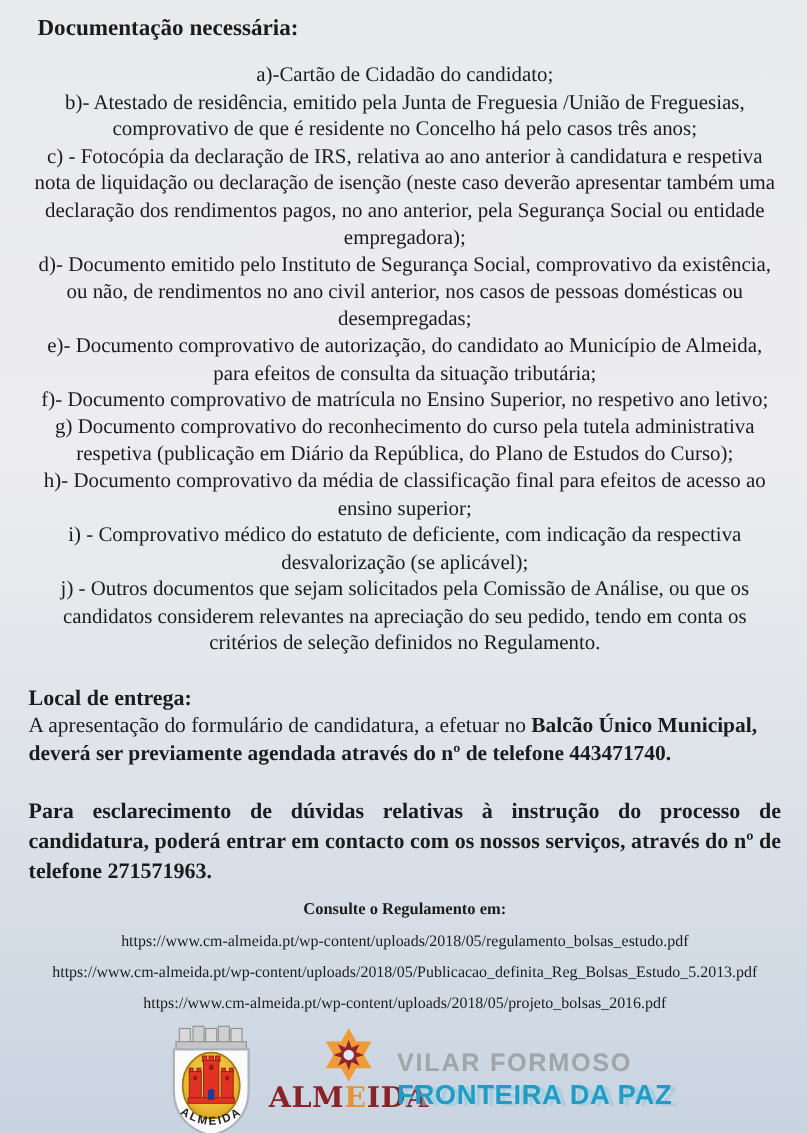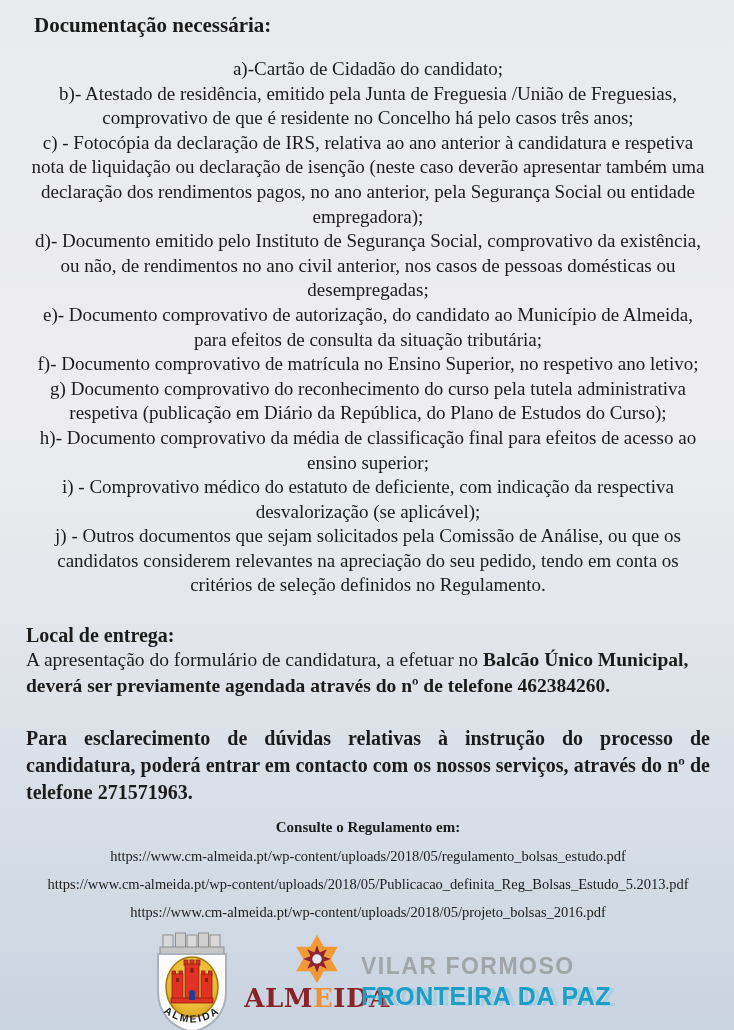--- a/index.html
+++ b/index.html
@@ -46,21 +46,21 @@
     <p class="item">c) - Fotocópia da declaração de IRS, relativa ao ano anterior à candidatura e respetiva nota de liquidação ou declaração de isenção (neste caso deverão apresentar também uma declaração dos rendimentos pagos, no ano anterior, pela Segurança Social ou entidade empregadora);</p>
     <p class="item">d)- Documento emitido pelo Instituto de Segurança Social, comprovativo da existência, ou não, de rendimentos no ano civil anterior, nos casos de pessoas domésticas ou desempregadas;</p>
     <p class="item">e)- Documento comprovativo de autorização, do candidato ao Município de Almeida, para efeitos de consulta da situação tributária;</p>
     <p class="item">f)- Documento comprovativo de matrícula no Ensino Superior, no respetivo ano letivo;</p>
     <p class="item">g) Documento comprovativo do reconhecimento do curso pela tutela administrativa respetiva (publicação em Diário da República, do Plano de Estudos do Curso);</p>
     <p class="item">h)- Documento comprovativo da média de classificação final para efeitos de acesso ao ensino superior;</p>
     <p class="item">i) - Comprovativo médico do estatuto de deficiente, com indicação da respectiva desvalorização (se aplicável);</p>
     <p class="item">j) - Outros documentos que sejam solicitados pela Comissão de Análise, ou que os candidatos considerem relevantes na apreciação do seu pedido, tendo em conta os critérios de seleção definidos no Regulamento.</p>
 
     <h2 class="delivery-heading">Local de entrega:</h2>
-    <p class="delivery"><span>A apresentação do formulário de candidatura, a efetuar no </span><b>Balcão Único Municipal, deverá ser previamente agendada através do nº de telefone 462384260</b><b>.</b></p>
+    <p class="delivery"><span>A apresentação do formulário de candidatura, a efetuar no </span><b>Balcão Único Municipal, deverá ser previamente agendada através do nº de telefone 443471740</b><b>.</b></p>
 
     <p class="contact">Para esclarecimento de dúvidas relativas à instrução do processo de candidatura, poderá entrar em contacto com os nossos serviços, através do nº de telefone 271571963.</p>
 
     <p class="reg-heading">Consulte o Regulamento em:</p>
     <p class="url">https://www.cm-almeida.pt/wp-content/uploads/2018/05/regulamento_bolsas_estudo.pdf</p>
     <p class="url">https://www.cm-almeida.pt/wp-content/uploads/2018/05/Publicacao_definita_Reg_Bolsas_Estudo_5.2013.pdf</p>
     <p class="url">https://www.cm-almeida.pt/wp-content/uploads/2018/05/projeto_bolsas_2016.pdf</p>
   </section>
 
   <svg class="crest" viewBox="0 0 92 106" width="92" height="106" xmlns="http://www.w3.org/2000/svg">

